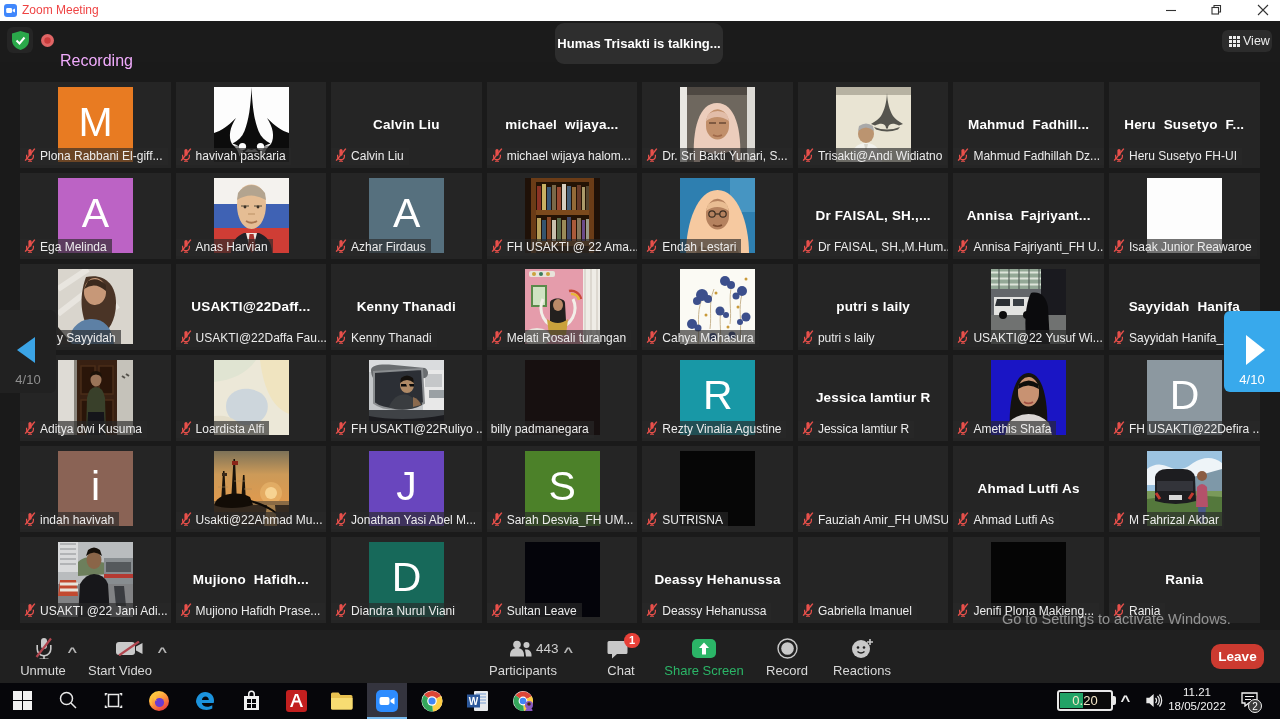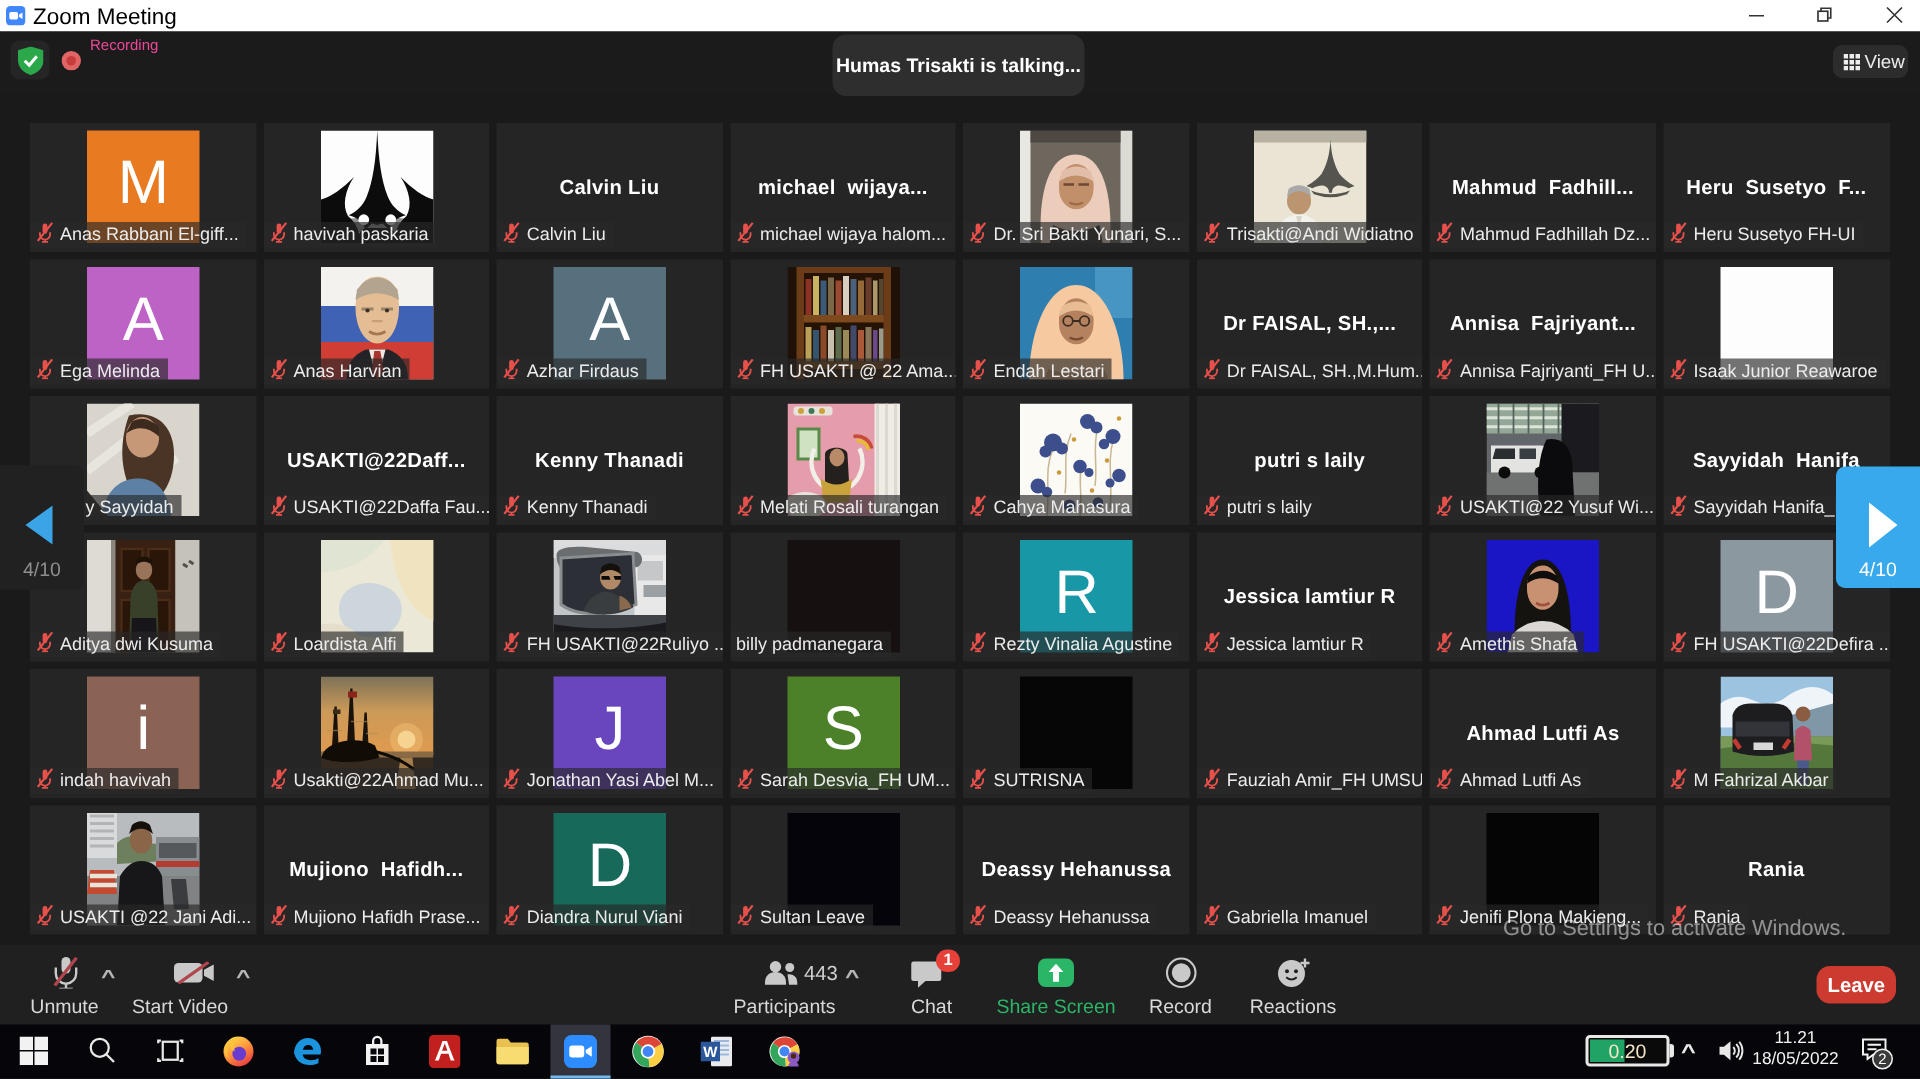--- a/index.html
+++ b/index.html
@@ -1,18 +1,18 @@
 <!DOCTYPE html>
 <html><head><meta charset="utf-8">
 <style>
 *{margin:0;padding:0;box-sizing:border-box}
 html,body{width:1280px;height:719px;overflow:hidden;background:#1a1a1a;
 font-family:"Liberation Sans",sans-serif;-webkit-font-smoothing:antialiased}
 #titlebar{position:absolute;left:0;top:0;width:1280px;height:21px;background:#fff}
-#titlebar .tt{position:absolute;left:22px;top:3px;font-size:15px;color:#000000}
+#titlebar .tt{position:absolute;left:22px;top:3px;font-size:12px;color:#ef4444}
 #topbar{position:absolute;left:0;top:21px;width:1280px;height:41px;background:#1b1b1b}
 #tooltip{position:absolute;left:555px;top:23px;width:168px;height:41px;background:#2e2e2e;border-radius:9px;
 color:#fff;font-size:13px;font-weight:bold;text-align:center;line-height:41px;z-index:30}
 #viewbtn{position:absolute;left:1222px;top:30px;width:50px;height:22px;background:#2c2c2c;border-radius:6px;
 color:#ececec;font-size:12.5px;line-height:22px}
 #viewbtn svg{position:absolute;left:7px;top:6px}
 #viewbtn span{position:absolute;left:21px}
 .tile{position:absolute;width:150.5px;height:86px;background:#252525;overflow:hidden}
 .av{position:absolute;left:38px;top:5px;width:75px;height:75px}
 .av svg{display:block}
@@ -62,21 +62,21 @@
 <div id="topbar">
  <div style="position:absolute;left:7px;top:6px;width:26px;height:26px;background:#252525;border-radius:6px"></div>
  <svg style="position:absolute;left:12px;top:10px" width="17" height="19" viewBox="0 0 17 19">
       <path d="M8.5 0 L17 2.5 V9 C17 14 13.5 17.5 8.5 19 C3.5 17.5 0 14 0 9 V2.5 Z" fill="#2aa84a"></path>
       <path d="M4.5 9.5 L7.5 12.5 L12.5 6.5" stroke="#fff" stroke-width="2" fill="none"></path>
     </svg>
  <svg style="position:absolute;left:41px;top:13px" width="13" height="13" viewBox="0 0 13 13">
       <circle cx="6.5" cy="6.5" r="6.5" fill="#e06666"></circle>
       <circle cx="6.5" cy="6.5" r="3.2" fill="#c93c3c"></circle>
     </svg>
- <span style="position:absolute;left:60px;top:4px;font-size:10px;color:#ec4899">Recording</span>
+ <span style="position:absolute;left:60px;top:31px;font-size:16px;color:#f0abfc">Recording</span>
 </div>
 <div id="tooltip">Humas Trisakti is talking...</div>
 <div id="viewbtn">
     <svg width="11" height="11" viewBox="0 0 11 11" fill="#ececec">
       <rect width="3" height="3"></rect>
       <rect x="4" width="3" height="3"></rect>
       <rect x="8" width="3" height="3"></rect>
       <rect y="4" width="3" height="3"></rect>
       <rect x="4" y="4" width="3" height="3"></rect>
       <rect x="8" y="4" width="3" height="3"></rect>
@@ -89,21 +89,21 @@
 
 <div class="tile" style="left:20px;top:82px">
     <div class="av" style="background:#e87b22">
       <span class="lt">M</span>
     </div>
     <div class="lb" style=""><svg class="mi" width="12" height="14" viewBox="0 0 12 14">
         <rect x="4.4" y="1" width="3.2" height="6.8" rx="1.6" fill="#e8504b"></rect>
         <path d="M2.6 6.8 v1.5 a3.4 3.4 0 0 0 6.8 0 v-1.5" fill="none" stroke="#e8504b" stroke-width="1.2"></path>
         <path d="M6 11.7 v1.5 M4 13.2 h4" stroke="#e8504b" stroke-width="1.1"></path>
         <path d="M1.2 12.6 L10.8 0.6" stroke="#e8504b" stroke-width="1.5"></path>
-      </svg><span>Anas Rabbani El-giff...</span></div>
+      </svg><span>Plona Rabbani El-giff...</span></div>
   </div>
 <div class="tile" style="left:175.6px;top:82px">
     <div class="av">
       <svg width="75" height="75" viewBox="0 0 75 75">
         <rect width="75" height="75" fill="#fdfdfd"></rect>
 <ellipse cx="37.5" cy="63" rx="36" ry="5" fill="#8f8f8f"></ellipse>
 <path d="M22 31 C14 39 7 44 0 46 L0 75 L26 75 C26 68 24 62 18 57 C14 50 16 40 22 31 Z" fill="#0c0c0c"></path>
 <path d="M53 31 C61 39 68 44 75 46 L75 75 L49 75 C49 68 51 62 57 57 C61 50 59 40 53 31 Z" fill="#0c0c0c"></path>
 <path d="M37.5 0 C36.6 20 34.8 33 30.5 44 C28 50 24 54 18.5 56.5 C24.5 58 28.5 61.5 29.5 66 L34 62 L37.5 63 L41 62 L45.5 66 C46.5 61.5 50.5 58 56.5 56.5 C51 54 47 50 44.5 44 C40.2 33 38.4 20 37.5 0 Z" fill="#0c0c0c"></path>
 <path d="M24 75 C24 69 27 65 31 65 L44 65 C48 65 51 69 51 75 Z" fill="#0c0c0c"></path>

